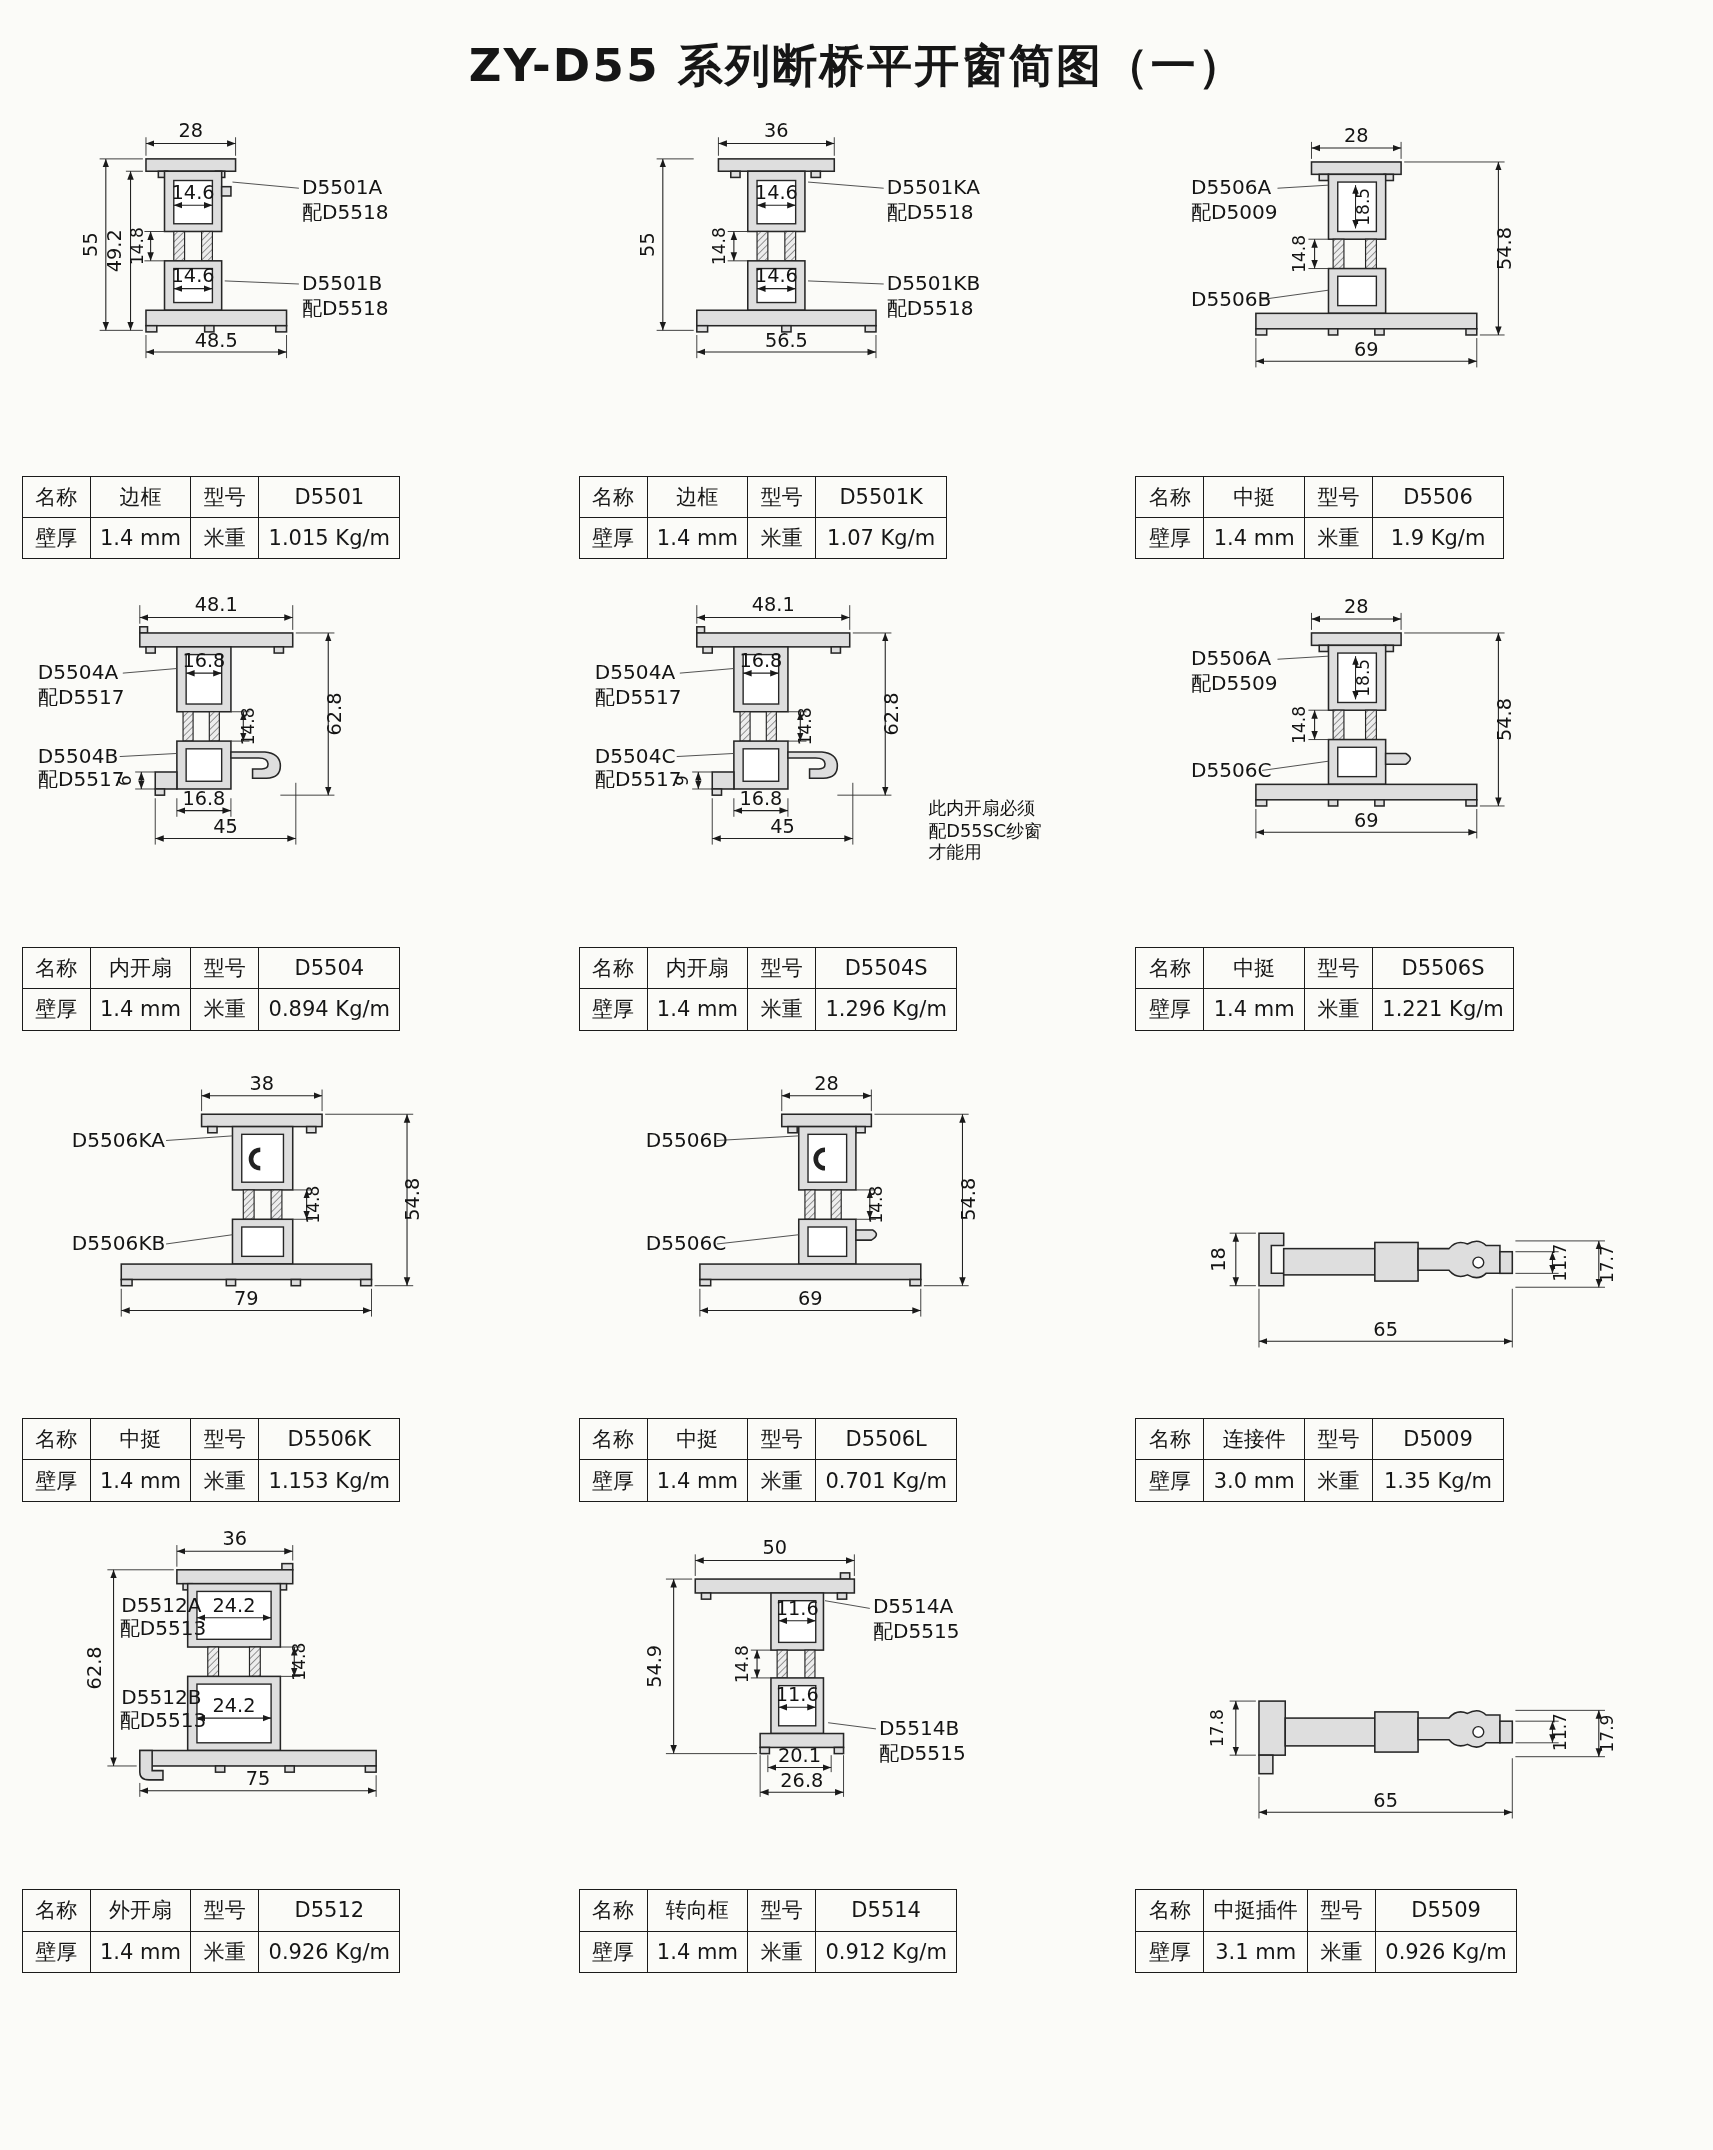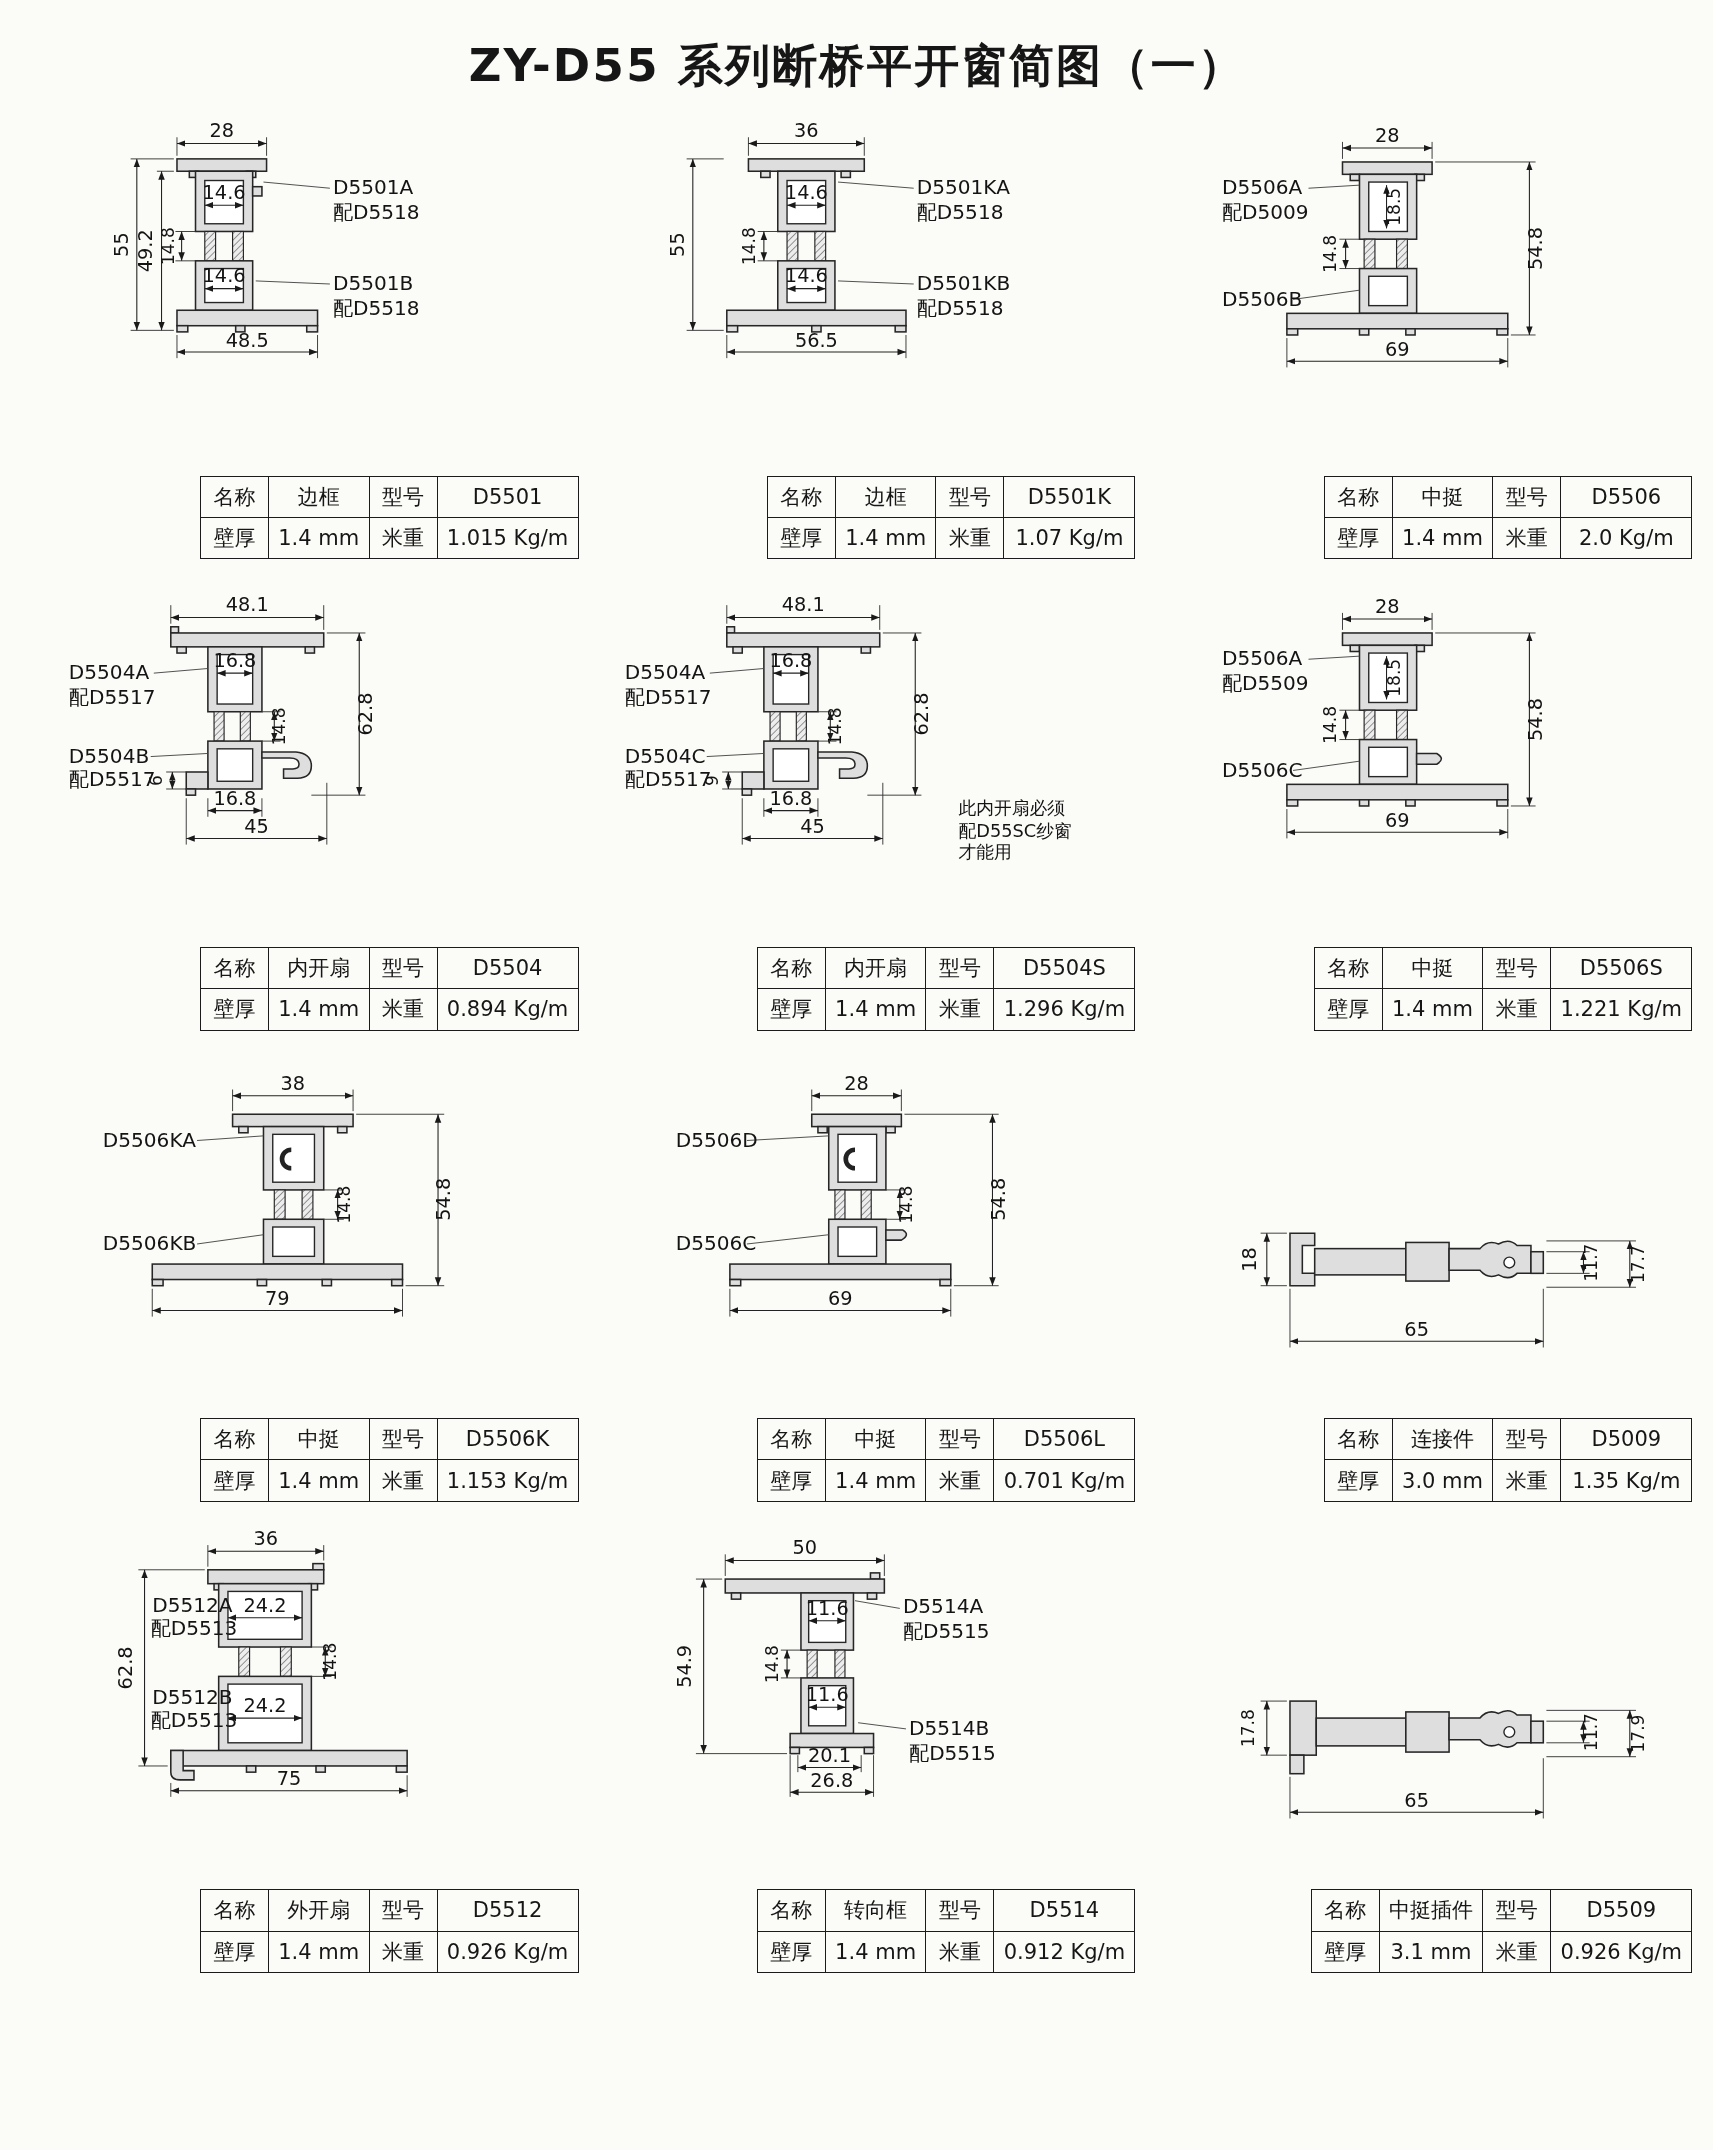--- a/index.html
+++ b/index.html
@@ -1,20 +1,20 @@
 <!DOCTYPE html>
 <html style="font-size:12.4px"><head>
 <meta charset="utf-8">
 <style>
 *{box-sizing:border-box}
 body{margin:0;background:#efefec;font-family:"DejaVu Sans","Liberation Sans",sans-serif;color:#161616}
 .page{width:1714px;min-height:2151px;background:#fbfbf8;margin:0 auto;padding:15.5px 21.7px 31px}
 .title{text-align:center;font-size:45px;font-weight:700;margin:20px 0 15.5px;letter-spacing:2.3px}
 .grid{display:grid;grid-template-columns:repeat(3,1fr);row-gap:23px}
-.cell{display:flex;flex-direction:column;align-items:flex-end}
+.cell{display:flex;flex-direction:column;align-items:flex-start}
 svg.draw{width:526px;height:363px}
 table.spec{border-collapse:collapse;margin-top:1.5px}
 .spec td{border:1.9px solid #1b1b1b;text-align:center;font-size:21px;padding:6.2px 9.3px;white-space:nowrap}
 .spec .c1{min-width:68px}.spec .c2{min-width:87px}.spec .c3{min-width:68px}.spec .c4{min-width:131px}
 .pf{fill:#dedede;stroke:#262626;stroke-width:2}
 .pw{fill:#ffffff;stroke:#262626;stroke-width:1.8}
 .ph{fill:url(#hp);stroke:#262626;stroke-width:1.5}
 .ext{stroke:#333;stroke-width:1.2}
 .dim{stroke:#222;stroke-width:1.4;marker-start:url(#ma);marker-end:url(#ma)}
 .ldr{stroke:#444;stroke-width:1.2}
@@ -237,21 +237,21 @@
             <tr>
               <td class="c1">名称</td>
               <td class="c2">中挺</td>
               <td class="c3">型号</td>
               <td class="c4">D5506</td>
             </tr>
         <tr>
               <td class="c1">壁厚</td>
               <td class="c2">1.4 mm</td>
               <td class="c3">米重</td>
-              <td class="c4">2.0 Kg/m</td>
+              <td class="c4">1.9 Kg/m</td>
             </tr>
       </tbody>
         </table>
     </div>
 
     <div class="cell">
       <svg class="draw" viewBox="0 0 680 470">
         <g>
           <rect class="pf" x="152" y="58" width="10" height="8"></rect>
             <rect class="pf" x="152" y="66" width="198" height="18"></rect>

